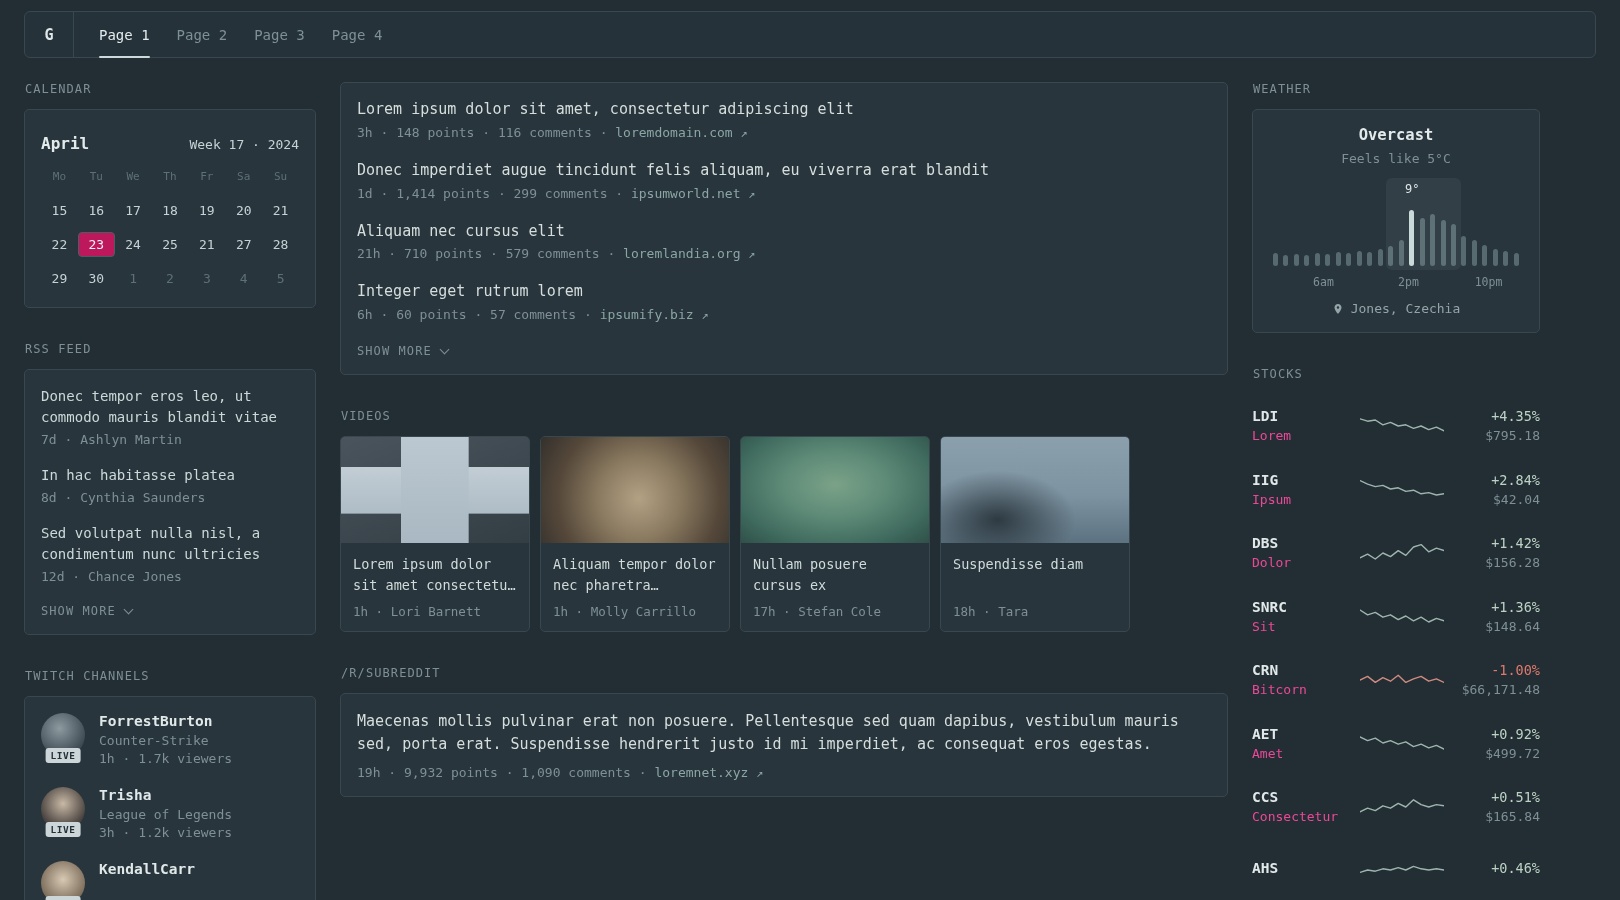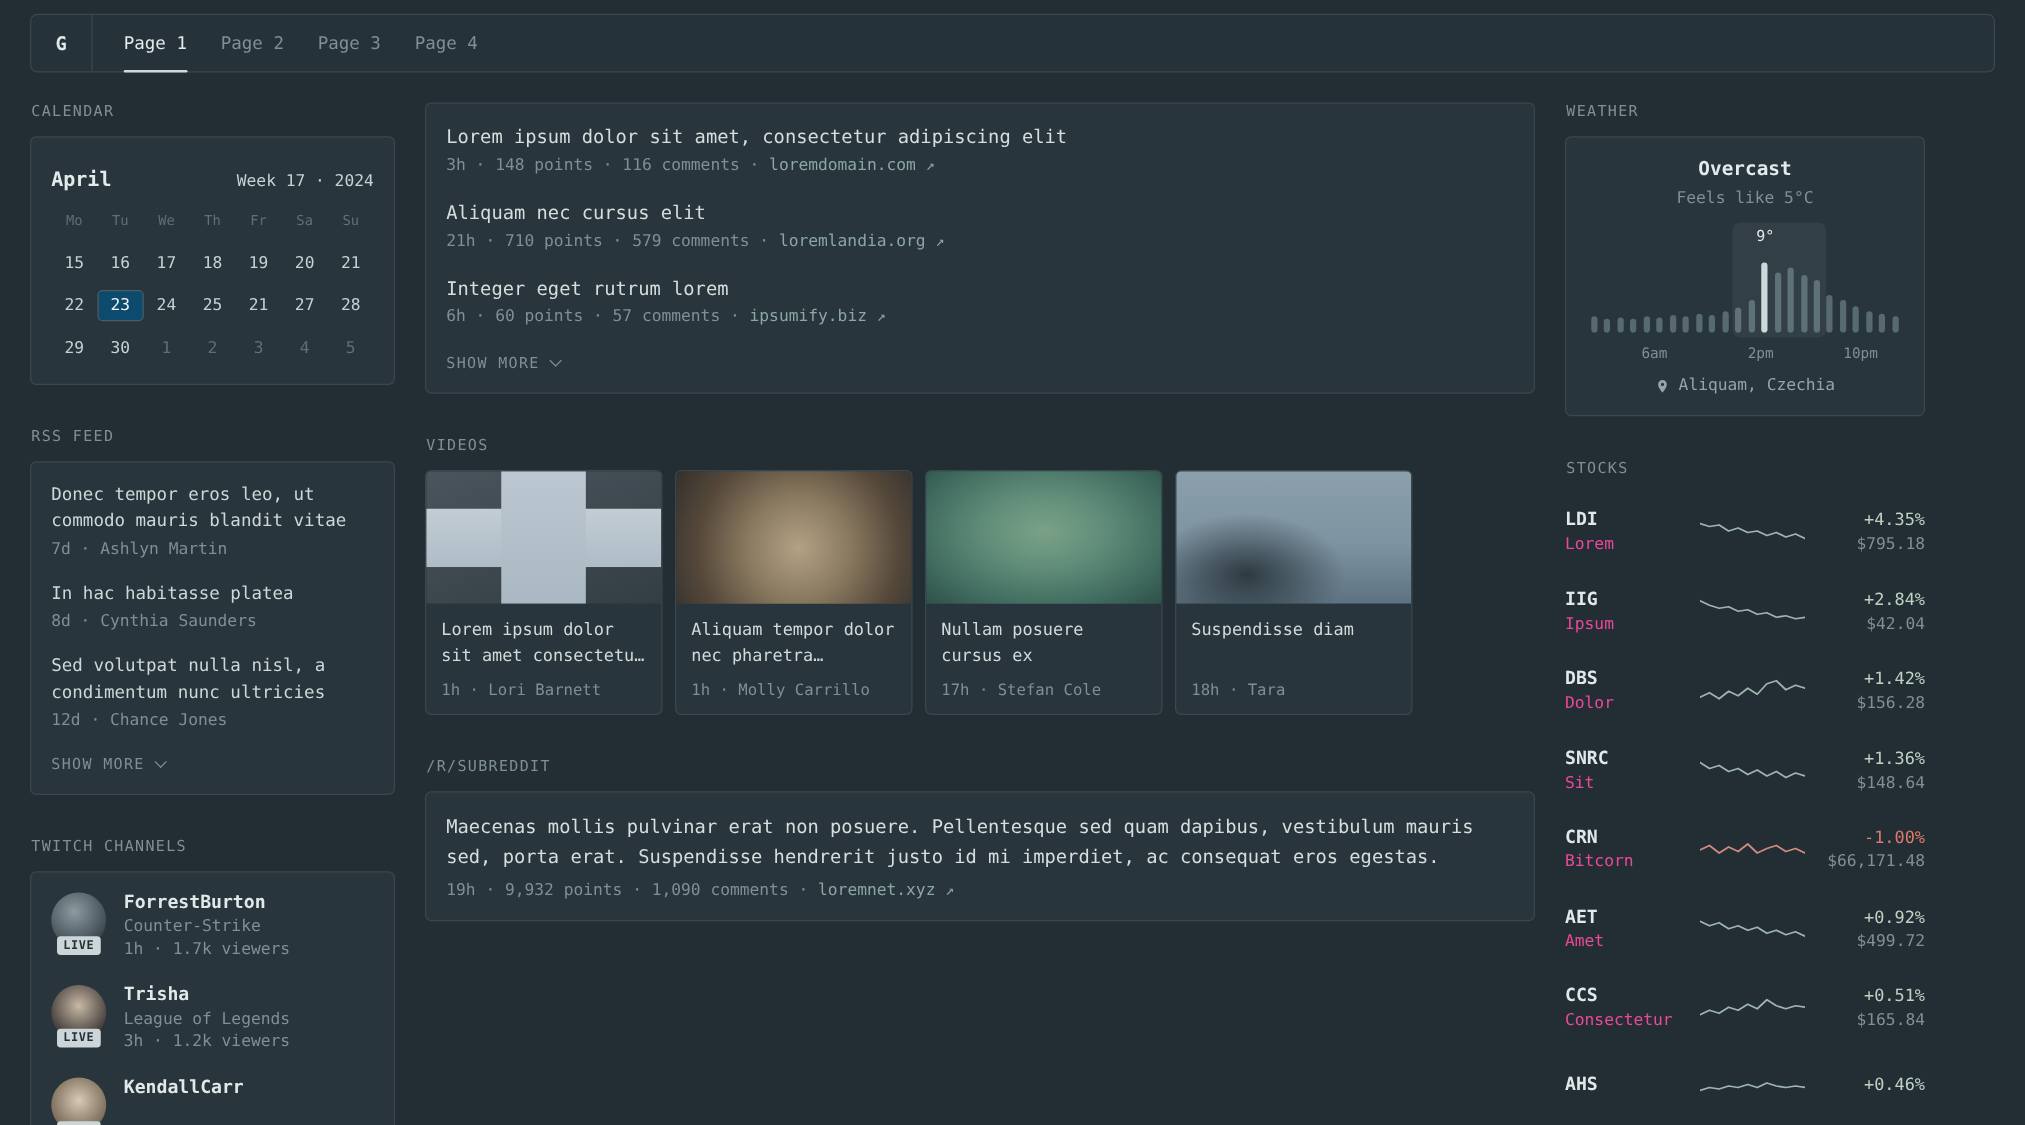--- a/index.html
+++ b/index.html
@@ -47,21 +47,21 @@
 
   
   .calendar-card { padding: 14px 16px 16px; }
   .cal-head { display: flex; justify-content: space-between; align-items: baseline; margin-bottom: 14px; margin-top: 10px; }
   .cal-month { font-size: 16px; font-weight: bold; color: #e3eaeb; }
   .cal-week { font-size: 13px; color: #c6d3d5; }
   .cal-grid { display: grid; grid-template-columns: repeat(7, 1fr); row-gap: 9px; text-align: center; }
   .cal-dow { font-size: 11px; color: #5d7076; padding: 3px 0 6px; }
   .cal-day { font-size: 13px; color: #c6d3d5; padding: 4px 0; border: 1px solid transparent; border-radius: 4px; }
   .cal-day.muted { color: #5d7076; }
-  .cal-day.selected { background: #0c4a6e; border-color: #4b5d64; color: #eef3f4; }
+  .cal-day.selected { background: #be185d; border-color: #4b5d64; color: #eef3f4; }
 
   
   .feed-card { padding: 16px; }
   .feed-item { margin-bottom: 18px; }
   .feed-title { display: block; font-size: 14px; line-height: 1.5; color: #ccd9d8; cursor: pointer; }
   .hn .feed-title { font-size: 15px; line-height: 1.45; color: #d5dedd; }
   .hn .feed-item { margin-bottom: 20px; }
   .feed-meta { margin-top: 4px; font-size: 13px; color: #7e9095; }
   .domain { color: #8ba6a4; cursor: pointer; }
   .ext-arrow { color: #8ba6a4; font-size: 12px; cursor: pointer; }
@@ -287,20 +287,28 @@
 
   <section>
 
     <div class="widget">
       <div class="card feed-card hn">
         <article class="feed-item">
           <a class="feed-title">Lorem ipsum dolor sit amet, consectetur adipiscing elit</a>
           <div class="feed-meta">
             <span>3h · 148 points · 116 comments ·</span>
             <a class="domain">loremdomain.com</a>
+            <span class="ext-arrow">↗</span>
+          </div>
+        </article>
+        <article class="feed-item">
+          <a class="feed-title">Donec imperdiet augue tincidunt felis aliquam, eu viverra erat blandit</a>
+          <div class="feed-meta">
+            <span>1d · 1,414 points · 299 comments ·</span>
+            <a class="domain">ipsumworld.net</a>
             <span class="ext-arrow">↗</span>
           </div>
         </article>
         <article class="feed-item">
           <a class="feed-title">Aliquam nec cursus elit</a>
           <div class="feed-meta">
             <span>21h · 710 points · 579 comments ·</span>
             <a class="domain">loremlandia.org</a>
             <span class="ext-arrow">↗</span>
           </div>
@@ -405,21 +413,21 @@
           </div>
         <div class="w-times">
           <span class="wt wt-1">6am</span>
           <span class="wt wt-2">2pm</span>
           <span class="wt wt-3">10pm</span>
         </div>
         <div class="w-loc">
           <svg viewBox="0 0 24 24" width="12" height="14" aria-hidden="true">
             <path d="M12 2C8.1 2 5 5.1 5 9c0 5.2 7 13 7 13s7-7.8 7-13c0-3.9-3.1-7-7-7zm0 9.5A2.5 2.5 0 1 1 12 6.5a2.5 2.5 0 0 1 0 5z" fill="currentColor"></path>
           </svg>
-          <span>Aliquam, Czechia</span>
+          <span>Jones, Czechia</span>
         </div>
       </div>
     </div>
 
     <div class="widget">
       <h2 class="section-title">STOCKS</h2>
       <div class="stocks-list">
         <div class="stock-row">
           <div class="stock-id">
             <a class="stock-ticker">LDI</a>

